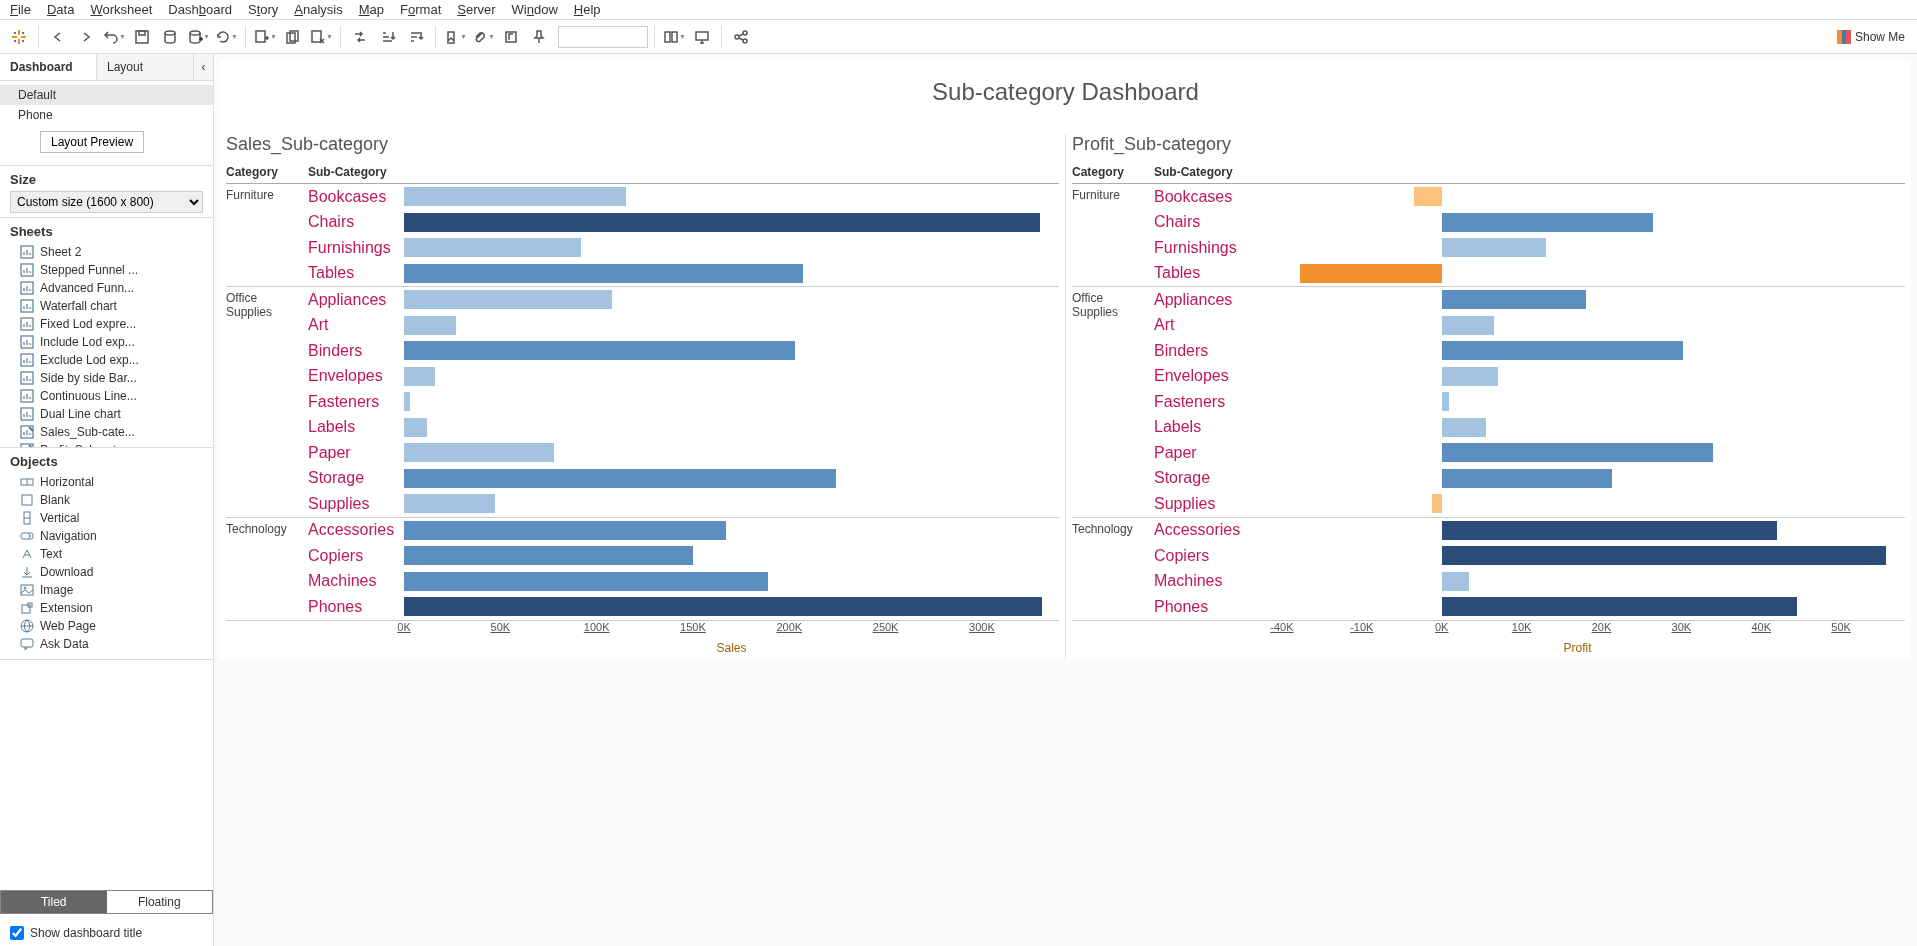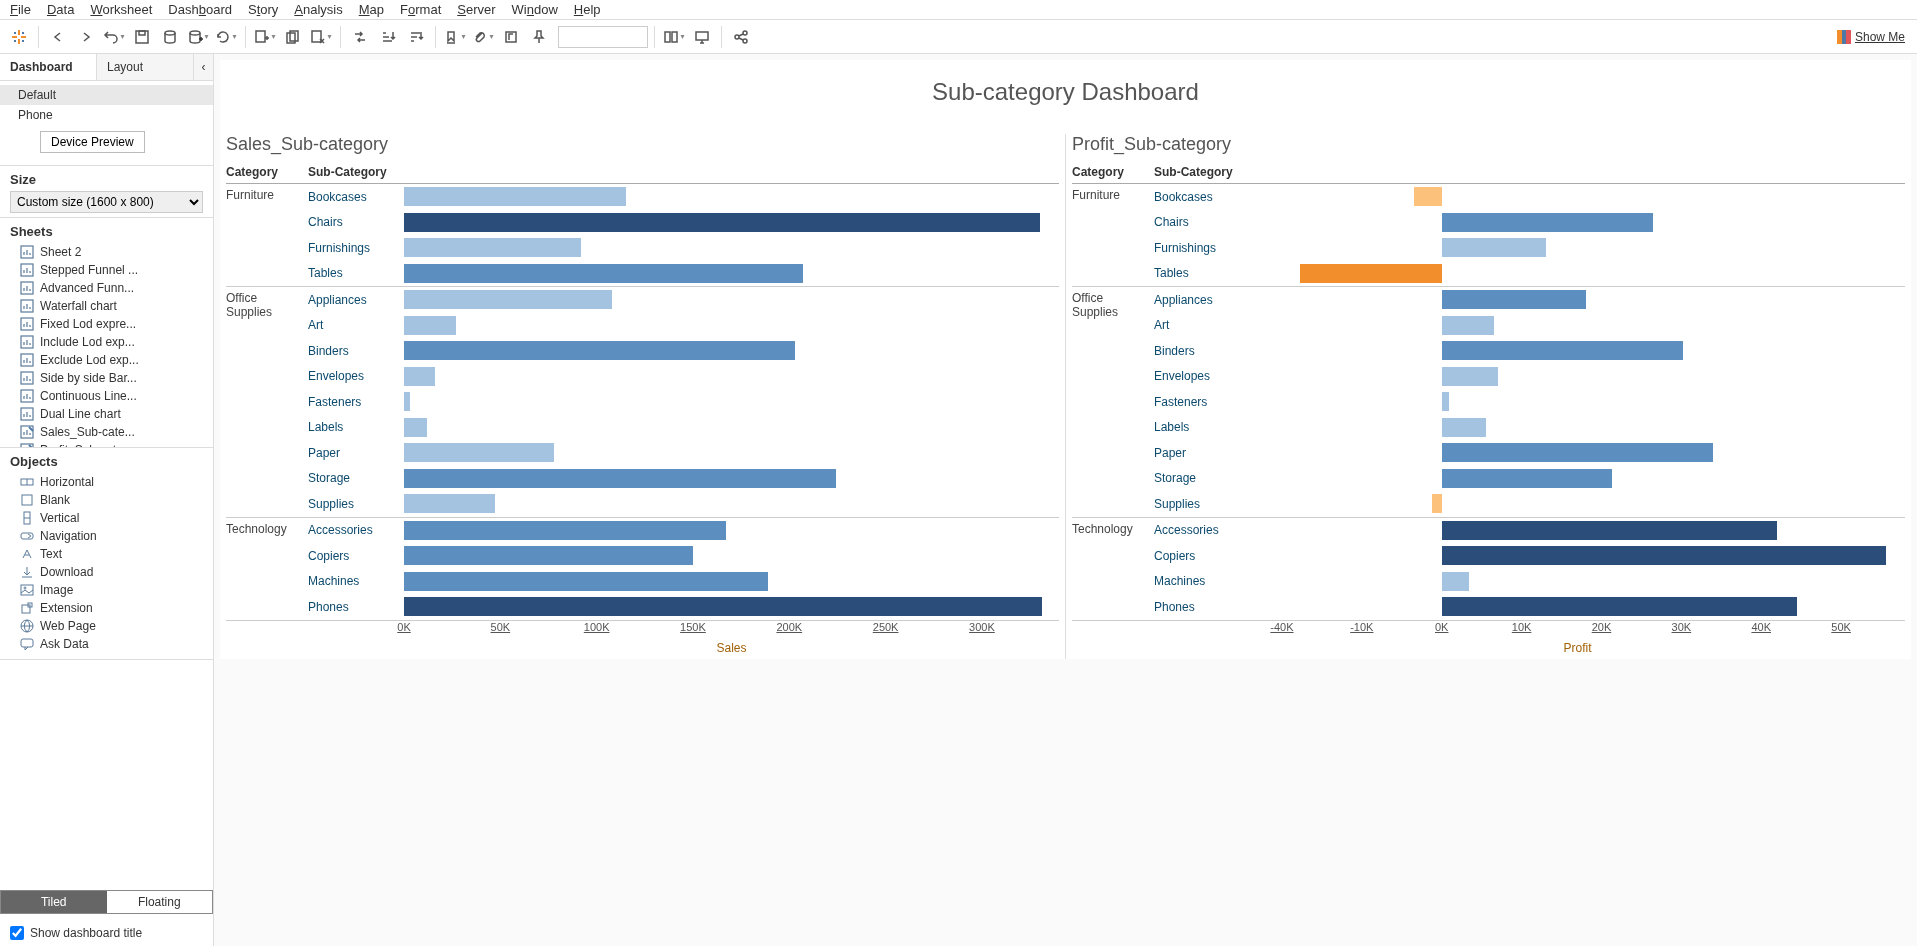--- a/index.html
+++ b/index.html
@@ -9,21 +9,21 @@
 .menubar span { cursor: pointer; }
 .menubar span u { text-decoration: underline; }
 
 .toolbar { display: flex; align-items: center; gap: 2px; padding: 3px 6px; border-bottom: 1px solid #ddd; height: 34px; }
 .toolbar .sep { width: 1px; height: 22px; background: #ddd; margin: 0 4px; }
 .toolbar .tbtn { width: 26px; height: 26px; display: flex; align-items: center; justify-content: center; border-radius: 2px; cursor: pointer; color: #555; }
 .toolbar .tbtn svg { width: 16px; height: 16px; }
 .toolbar .drop { display: flex; align-items: center; }
 .toolbar .drop::after { content: "▾"; font-size: 8px; color: #888; margin-left: 1px; }
 .toolbar input.search { width: 90px; height: 22px; border: 1px solid #ccc; margin-left: 4px; }
-.toolbar .showme { margin-left: auto; display: flex; align-items: center; gap: 4px; cursor: pointer; padding: 2px 6px; text-decoration: underline; }
+.toolbar .showme { margin-left: auto; display: flex; align-items: center; gap: 4px; cursor: pointer; padding: 2px 6px; }
 .toolbar .showme-icon { width: 14px; height: 14px; background: linear-gradient(90deg,#f28e2b 33%,#4e79a7 33% 66%,#e15759 66%); }
 
 .main { display: flex; height: calc(100vh - 54px); }
 
 .sidebar { width: 214px; border-right: 1px solid #ddd; display: flex; flex-direction: column; }
 .side-tabs { display: flex; border-bottom: 1px solid #ddd; }
 .side-tabs .tab { flex: 1; padding: 6px 10px; cursor: pointer; text-align: left; }
 .side-tabs .tab.active { font-weight: 600; }
 .side-tabs .tab:not(.active) { background: #f5f5f5; border-left: 1px solid #ddd; }
 .side-tabs .collapse { width: 20px; display: flex; align-items: center; justify-content: center; cursor: pointer; border-left: 1px solid #ddd; background: #f5f5f5; }
@@ -63,21 +63,21 @@
 .chart-body { position: relative; }
 .chart-headers { display: flex; font-size: 12px; font-weight: 600; color: #333; border-bottom: 1px solid #aaa; padding-bottom: 4px; }
 .chart-headers .h-cat { width: 82px; }
 .chart-headers .h-sub { width: 96px; }
 
 .cat-group { display: flex; border-bottom: 1px solid #ccc; }
 .cat-group:last-of-type { border-bottom: 1px solid #aaa; }
 .cat-label { width: 82px; padding: 4px 2px 0 0; font-size: 12px; color: #444; }
 .sub-rows { flex: 1; }
 .sub-row { display: flex; align-items: center; height: 25.5px; }
-.sub-label { width: 96px; font-size: 12px; color: #0c4a6e; }
+.sub-label { width: 96px; font-size: 16px; color: #be185d; }
 .bar-area { flex: 1; position: relative; height: 100%; display: flex; align-items: center; }
 .bar { height: 19px; }
 
 .axis { display: flex; margin-left: 178px; position: relative; height: 16px; }
 .axis .tick { position: absolute; transform: translateX(-50%); font-size: 11px; color: #555; text-decoration: underline; }
 .axis-label { text-align: center; margin-left: 178px; font-size: 12px; color: #a16207; padding: 4px 0; }
 
 .color-l { background: #a3c3e0; }
 .color-m { background: #5c8ec0; }
 .color-d { background: #2a4d7a; }
@@ -249,21 +249,21 @@
 <div class="main">
   <div class="sidebar">
     <div class="side-tabs">
       <div class="tab active">Dashboard</div>
       <div class="tab">Layout</div>
       <div class="collapse">‹</div>
     </div>
     <div class="device-list">
       <div class="item sel">Default</div>
       <div class="item">Phone</div>
-      <button class="device-preview-btn">Device Preview</button>
+      <button class="device-preview-btn">Layout Preview</button>
     </div>
     <div class="sec">
       <h4>Size</h4>
       <select><option>Custom size (1600 x 800)</option></select>
     </div>
     <div class="sec sheets-list">
       <h4>Sheets</h4>
       <div id="sheets-container">
           <div class="row">
             <svg viewBox="0 0 14 14" fill="none" stroke="currentColor" stroke-width="1.2">

